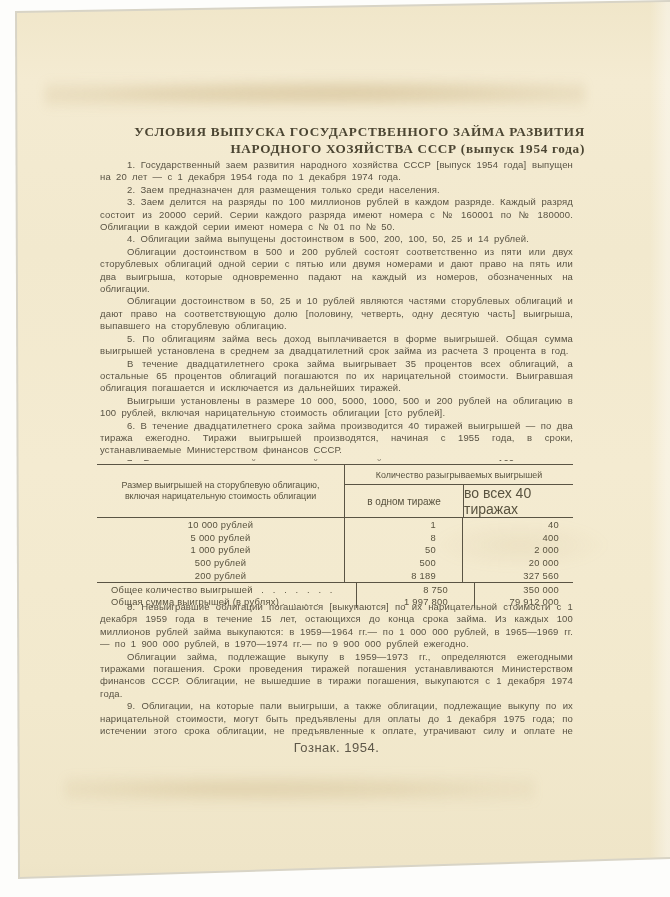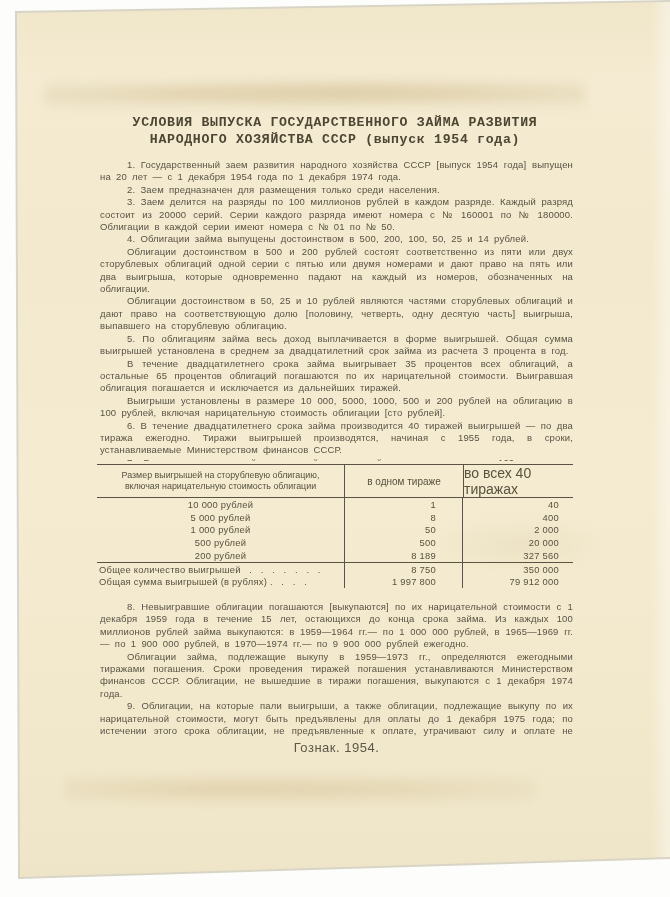--- a/index.html
+++ b/index.html
@@ -19,22 +19,22 @@
     background:radial-gradient(ellipse at 22% 55%,rgba(182,152,92,.22),rgba(182,152,92,0) 62%),
                radial-gradient(ellipse at 58% 45%,rgba(182,152,92,.20),rgba(182,152,92,0) 60%),
                radial-gradient(ellipse at 85% 55%,rgba(182,152,92,.16),rgba(182,152,92,0) 65%);}
   .ghost-bottom{left:65px;top:770px;width:470px;height:38px;
     background:radial-gradient(ellipse at 30% 50%,rgba(182,152,92,.20),rgba(182,152,92,0) 62%),
                radial-gradient(ellipse at 70% 50%,rgba(182,152,92,.14),rgba(182,152,92,0) 65%);}
   .ghost-mid{left:430px;top:520px;width:180px;height:50px;
     background:radial-gradient(ellipse at 50% 50%,rgba(182,152,92,.10),rgba(182,152,92,0) 70%);}
   
   .content{position:absolute;inset:0;color:#5a5446;}
-  .title{position:absolute;left:85px;top:114px;width:500px;text-align:center;
-    font-family:Liberation Mono, monospace;font-weight:bold;color:#4c4633;
+  .title{position:absolute;left:85px;top:123px;width:500px;text-align:right;
+    font-family:Liberation Serif, serif;font-weight:bold;color:#4c4633;
     font-size:13.2px;line-height:17px;letter-spacing:0.7px;}
   .flow{position:absolute;left:100px;width:473px;font-size:9.5px;line-height:12.4px;
     text-align:justify;word-spacing:2.4px;letter-spacing:0.15px;color:#595344;}
   .flow-top{top:159px;height:302px;overflow:hidden;}
   .flow-bottom{top:601px;height:140px;overflow:hidden;}
   .flow p{margin:0;text-indent:27px;}
   
   .tbl{position:absolute;left:97px;top:464px;width:476px;color:#58523f;font-size:9.4px;
     border-top:1.5px solid #5a5444;}
   .thead{display:flex;border-bottom:1px solid #5a5444;}
@@ -47,21 +47,21 @@
   .h-sub1{width:118px;border-right:1px solid #5a5444;display:flex;align-items:center;justify-content:center;font-size:10px;}
   .h-sub2{flex:1;display:flex;align-items:center;justify-content:center;font-size:14px;}
   .t-row{display:flex;height:12.8px;align-items:center;letter-spacing:0.25px;}
   .c1{width:248px;text-align:center;border-right:1px solid #5a5444;box-sizing:border-box;height:100%;
     display:flex;align-items:center;justify-content:center;}
   .c2{width:118px;text-align:right;padding-right:26px;border-right:1px solid #5a5444;box-sizing:border-box;height:100%;
     display:flex;align-items:center;justify-content:flex-end;}
   .c3{flex:1;text-align:center;padding-right:14px;box-sizing:border-box;height:100%;
     display:flex;align-items:center;justify-content:flex-end;}
   .totals{border-top:1px solid #5a5444;}
-  .totals .t-row{height:12.6px;}
+  .totals .t-row{height:12.6px;margin-left:12px;}
   .totals .c1{justify-content:flex-start;text-align:left;padding-left:2px;}
   .imprint{position:absolute;left:100px;top:740px;width:473px;text-align:center;
     font-size:13px;letter-spacing:0.5px;color:#5d5748;}
 </style>
 </head>
 <body>
 
 <div class="scene">
   <div class="paper-rim"></div>
   <div class="paper"></div>
@@ -100,20 +100,21 @@
 
         <p>6. В течение двадцатилетнего срока займа производится 40 тиражей выигрышей — по два тиража ежегодно. Тиражи выигрышей производятся, начиная с 1955 года, в сроки, устанавливаемые Министерством финансов СССР.</p>
 
         <p>7. В тиражах выигрышей на каждый разряд займа, т. е. на каждые 100 миллионов рублей, разыгрывается следующее количество выигрышей:</p>
       </div>
 
     <div class="tbl">
       <div class="thead">
         <div class="h-left">Размер выигрышей на сторублевую облигацию, включая нарицательную стоимость облигации</div>
         <div class="h-right">
+          <div class="h-top">Количество разыгрываемых выигрышей</div>
           <div class="h-sub">
             <div class="h-sub1">в одном тираже</div>
             <div class="h-sub2">во всех 40 тиражах</div>
           </div>
         </div>
       </div>
       <div class="tbody">
 
           <div class="t-row">
             <div class="c1">10 000  рублей</div>

